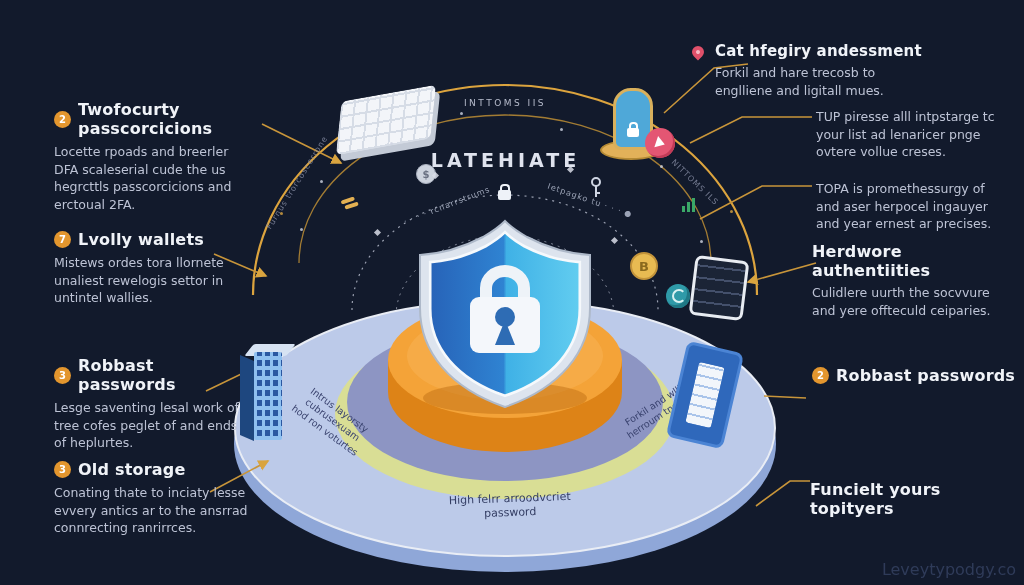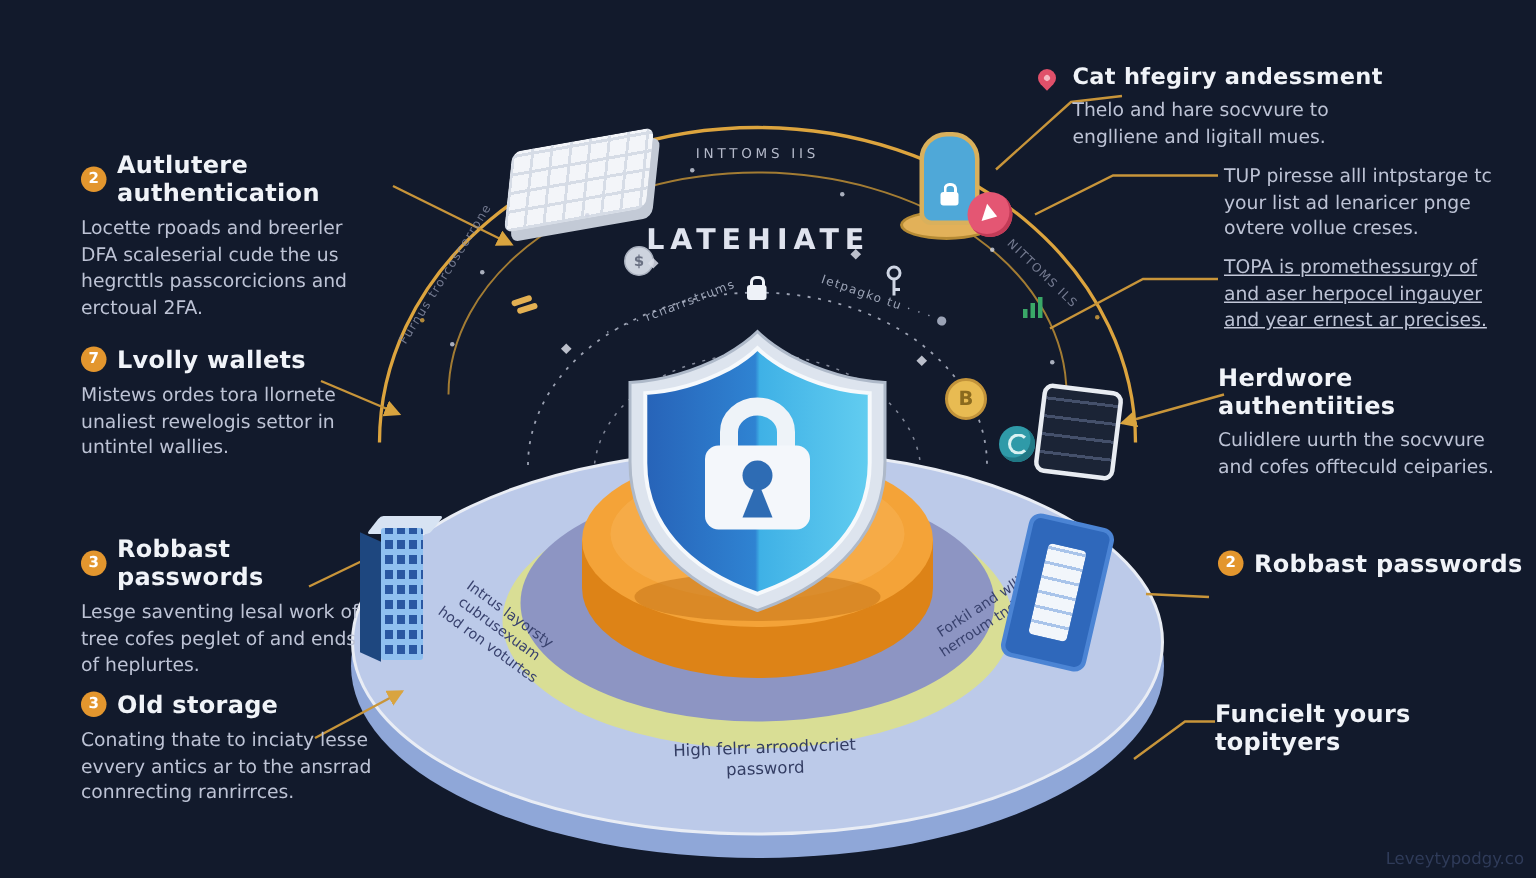--- a/index.html
+++ b/index.html
@@ -24,21 +24,21 @@
   .arc-top-label{left:430px;top:98px;width:150px;font-size:9px;letter-spacing:2.5px;color:#c6cbdb;opacity:.9;}
   .center-title{left:418px;top:149px;width:175px;font-size:19px;letter-spacing:4px;color:#dfe3ee;font-weight:600;}
   .inner-arc-left{left:392px;top:201px;width:110px;font-size:8px;color:#b4bccf;transform:rotate(-21deg);letter-spacing:1px;opacity:.85;}
   .inner-arc-right{left:540px;top:196px;width:100px;font-size:8px;color:#b4bccf;transform:rotate(19deg);letter-spacing:1px;opacity:.85;}
   .outer-arc-left{left:232px;top:178px;width:130px;font-size:8px;color:#8b91a8;transform:rotate(-58deg);letter-spacing:1px;opacity:.8;}
   .outer-arc-right{left:640px;top:178px;width:110px;font-size:8px;color:#8b91a8;transform:rotate(44deg);letter-spacing:1px;opacity:.8;}
   .ring-left{left:282px;top:402px;width:100px;font-size:9.5px;line-height:1.3;color:#39426e;transform:rotate(36deg);font-weight:500;}
   .ring-right{left:606px;top:396px;width:110px;font-size:9.5px;line-height:1.3;color:#39426e;transform:rotate(-33deg);font-weight:500;}
   .ring-bottom{left:428px;top:492px;width:164px;font-size:11px;line-height:1.3;color:#333d63;transform:rotate(-2deg);font-weight:500;}
   .ring-left span,.ring-right span,.ring-bottom span{display:block;}
-  .watermark{position:absolute;right:8px;bottom:6px;font-size:11px;color:#2f3b59;z-index:3;}
+  .watermark{position:absolute;right:8px;bottom:6px;font-size:16px;color:#2f3b59;z-index:3;}
   
   .keyboard{left:338px;top:94px;width:96px;height:52px;background:
     repeating-linear-gradient(90deg,#d6dce6 0 2px,transparent 2px 13px),
     repeating-linear-gradient(0deg,#d6dce6 0 2px,transparent 2px 12px),#f3f5f9;
     border-radius:6px;transform:rotate(-10deg) skewX(-16deg);box-shadow:5px 7px 0 #c3cad6;}
   .lock-badge-base{left:600px;top:140px;width:58px;height:16px;background:#e2b159;border:2px solid #b58a34;border-radius:50%;}
   .lock-badge{left:613px;top:88px;width:34px;height:56px;background:#4fa8d8;border:3px solid #d9b05c;
     border-radius:18px 18px 8px 8px;display:flex;align-items:flex-end;justify-content:center;}
   .lock-badge .glyph{width:12px;height:9px;background:#fff;border-radius:2px;margin-bottom:10px;position:relative;}
   .lock-badge .glyph:before{content:"";position:absolute;top:-6px;left:2px;width:5px;height:6px;border:2px solid #fff;border-bottom:none;border-radius:4px 4px 0 0;}
@@ -76,24 +76,24 @@
   .dot{position:absolute;width:3px;height:3px;border-radius:50%;background:#cfd5e2;opacity:.8;z-index:2;}
   .dot.g{background:#d9a43f;}
   .spark{position:absolute;width:5px;height:5px;background:#d9dde8;transform:rotate(45deg);opacity:.85;z-index:2;}
   
   .lc1{left:54px;top:100px;width:200px;}
   .lc2{left:54px;top:230px;width:195px;}
   .lc3{left:54px;top:356px;width:195px;}
   .lc4{left:54px;top:460px;width:205px;}
   .rc1{left:715px;top:42px;width:220px;}
   .rc2{left:816px;top:108px;width:190px;}
-  .rc3{left:816px;top:169px;width:195px;text-decoration:underline;}
+  .rc3{left:816px;top:180px;width:195px;}
   .rc4{left:812px;top:242px;width:205px;}
   .rc5{left:812px;top:366px;width:205px;}
-  .rc6{left:810px;top:466px;width:210px;}
+  .rc6{left:810px;top:480px;width:210px;}
 </style>
 </head>
 <body>
 
 <svg class="layer" viewBox="0 0 1024 585">
   <defs>
     <linearGradient id="sg" x1="0" y1="0" x2="1" y2="0">
       <stop offset="0" stop-color="#2763b8"></stop>
       <stop offset="0.49" stop-color="#2f83d2"></stop>
       <stop offset="0.51" stop-color="#3fb1e6"></stop>
@@ -205,21 +205,21 @@
 <span class="dot g" style="left:280px;top:212px"></span>
 <span class="dot g" style="left:730px;top:210px"></span>
 <span class="spark" style="left:433px;top:173px"></span>
 <span class="spark" style="left:568px;top:167px"></span>
 <span class="spark" style="left:612px;top:238px"></span>
 <span class="spark" style="left:375px;top:230px"></span>
 
 <div class="callout lc1">
   <div class="head">
     <div class="badge">2</div>
-    <div class="title">Autlutere authentication</div>
+    <div class="title">Twofocurty passcorcicions</div>
   </div>
   <div class="bodytxt">Locette rpoads and breerler DFA scaleserial cude the us hegrcttls passcorcicions and erctoual 2FA.</div>
 </div>
 <div class="callout lc2">
   <div class="head">
     <div class="badge">7</div>
     <div class="title">Lvolly wallets</div>
   </div>
   <div class="bodytxt">Mistews ordes tora llornete unaliest rewelogis settor in untintel wallies.</div>
 </div>
@@ -233,31 +233,31 @@
 <div class="callout lc4">
   <div class="head">
     <div class="badge">3</div>
     <div class="title">Old storage</div>
   </div>
   <div class="bodytxt">Conating thate to inciaty lesse evvery antics ar to the ansrrad connrecting ranrirrces.</div>
 </div>
 
 <div class="callout rc1">
   <div class="title sm">Cat hfegiry andessment</div>
-  <div class="bodytxt" style="margin-top:4px">Thelo and hare socvvure to englliene and ligitall mues.</div>
+  <div class="bodytxt" style="margin-top:4px">Forkil and hare trecosb to englliene and ligitall mues.</div>
 </div>
 <div class="callout rc2">
   <div class="bodytxt">TUP piresse alll intpstarge tc your list ad lenaricer pnge ovtere vollue creses.</div>
 </div>
 <div class="callout rc3">
   <div class="bodytxt">TOPA is promethessurgy of and aser herpocel ingauyer and year ernest ar precises.</div>
 </div>
 <div class="callout rc4">
   <div class="title">Herdwore authentiities</div>
-  <div class="bodytxt" style="margin-top:4px">Culidlere uurth the socvvure and cofes offteculd ceiparies.</div>
+  <div class="bodytxt" style="margin-top:4px">Culidlere uurth the socvvure and yere offteculd ceiparies.</div>
 </div>
 <div class="callout rc5">
   <div class="head">
     <div class="badge">2</div>
     <div class="title">Robbast passwords</div>
   </div>
 </div>
 <div class="callout rc6">
   <div class="title">Funcielt yours topityers</div>
 </div>

